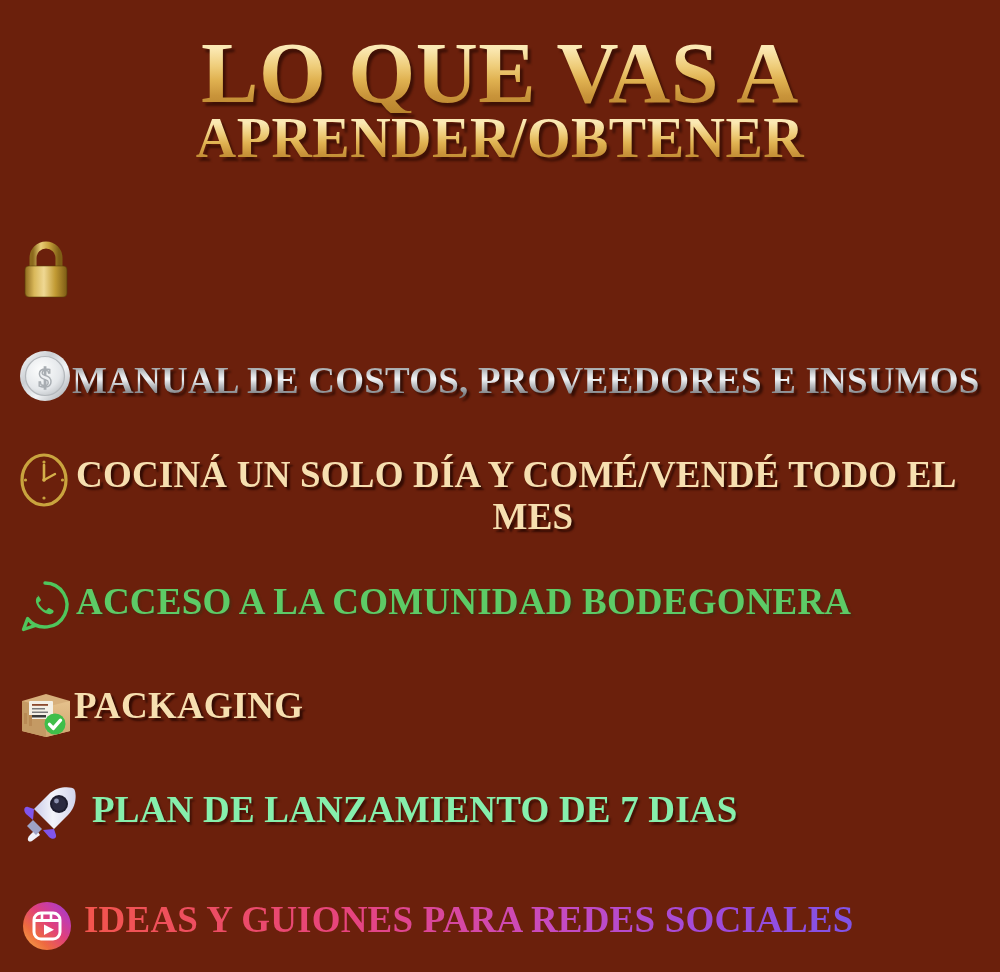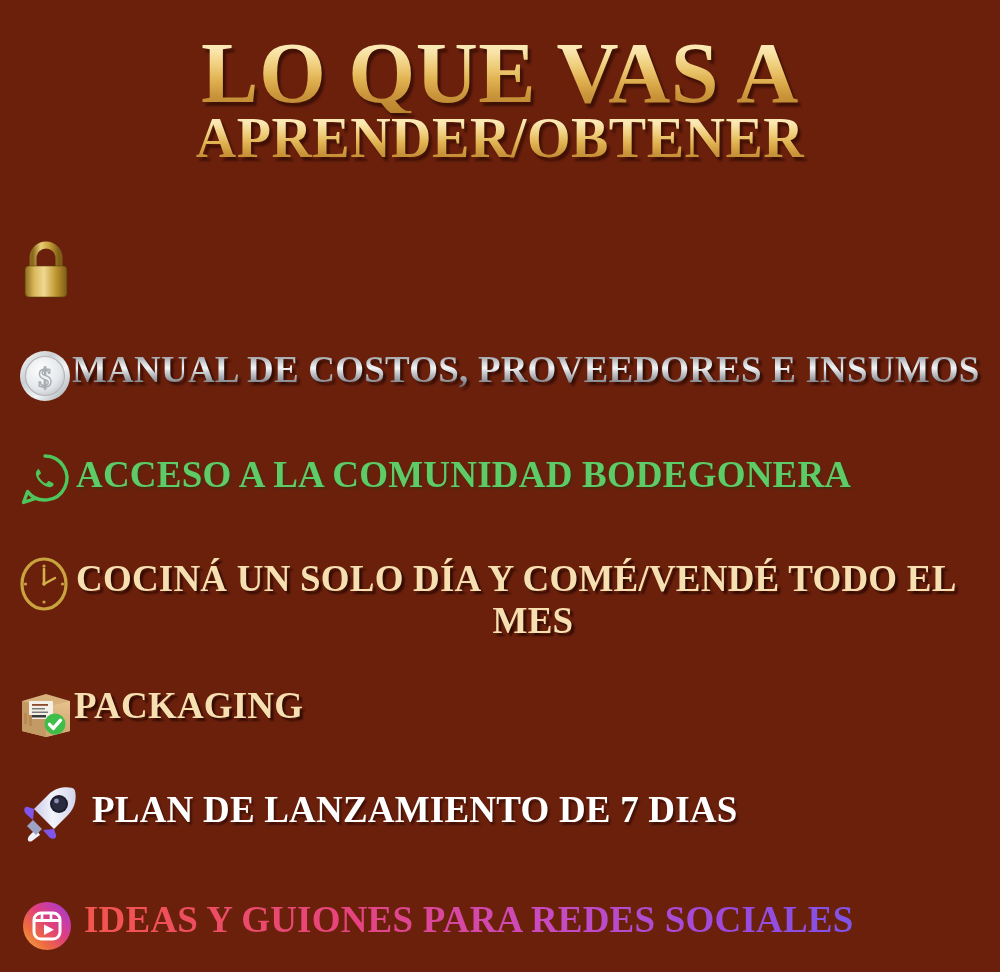--- a/index.html
+++ b/index.html
@@ -135,24 +135,25 @@
         #D7DADD 38%,
         #F2F4F6 48%,
         #C3C6CA 60%,
         #85888C 80%,
         #5B5E62 100%);
     -webkit-background-clip:text;
     background-clip:text;
     color:transparent;
     -webkit-text-fill-color:transparent;
     filter:drop-shadow(3px 3px 1px rgba(30,5,2,0.7));
+    margin-top:11px;
   }
 
   .txt-green  { color:#5DCB66; text-shadow:2px 2px 2px rgba(25,60,25,0.35); }
-  .txt-purple { color:#ffffff; text-shadow:2px 3px 2px rgba(35,6,2,0.6); }
+  .txt-purple { color:#86efac; text-shadow:2px 3px 2px rgba(35,6,2,0.6); }
 
   
   .txt-insta {
     background-image:linear-gradient(
         to right,
         #F4564C 0%,
         #EE4F5E 12%,
         #E7447E 30%,
         #C84BC0 52%,
         #9B4BDD 72%,
@@ -238,49 +239,49 @@
             </radialGradient>
           </defs>
           <circle cx="27" cy="27" r="25" fill="url(#gCoinOuter)"></circle>
           <circle cx="27" cy="27" r="19.5" fill="url(#gCoinInner)" stroke="#B4B8BC" stroke-width="1.2"></circle>
           <text x="27" y="38" text-anchor="middle" font-family="Liberation Serif, serif" font-size="27" font-weight="bold" fill="#EFF1F3" stroke="#A8ADB2" stroke-width="1.4">$</text>
         </svg>
       </span>
       <span class="feature-text txt-silver pad-text-tight">MANUAL DE COSTOS, PROVEEDORES E INSUMOS</span>
     </li>
 
-    <li class="feature-row row-whatsapp">
-      <span class="feature-icon ico-whatsapp">
-        <svg class="icon-svg" viewBox="0 0 54 56">
-          <path d="M27 4 A22 22 0 1 1 9.6 39.6 L5.5 50.5 L16.8 46.7" fill="none" stroke="#4FC65C" stroke-width="3.4" stroke-linejoin="round" stroke-linecap="round"></path>
-          <path d="M20.5 17.5 c-1.2 0.2 -2.4 1.6 -2.6 3.4 c-0.3 2.6 1.3 6.4 4.6 9.7
-                   c3.3 3.3 7.1 4.9 9.7 4.6 c1.8 -0.2 3.2 -1.4 3.4 -2.6
-                   c0.1 -0.7 -0.2 -1.1 -0.8 -1.5 l-3.3 -1.9 c-0.6 -0.3 -1.1 -0.2 -1.5 0.3
-                   l-1.3 1.6 c-0.3 0.4 -0.8 0.5 -1.3 0.2 c-1.3 -0.7 -2.6 -1.7 -3.8 -2.9
-                   c-1.2 -1.2 -2.2 -2.5 -2.9 -3.8 c-0.3 -0.5 -0.2 -1 0.2 -1.3 l1.6 -1.3
-                   c0.5 -0.4 0.6 -0.9 0.3 -1.5 l-1.9 -3.3 c-0.4 -0.6 -0.8 -0.9 -1.5 -0.8 z" fill="#4FC65C"></path>
-        </svg>
-      </span>
-      <span class="feature-text txt-green pad-text-std">ACCESO A LA COMUNIDAD BODEGONERA</span>
-    </li>
-
     <li class="feature-row row-cocina">
       <span class="feature-icon ico-clock">
         <svg class="icon-svg" viewBox="0 0 54 58">
           <ellipse cx="26" cy="28" rx="22" ry="25" fill="none" stroke="#C9A43E" stroke-width="3.2"></ellipse>
           <circle cx="26" cy="10" r="1.6" fill="#C9A43E"></circle>
           <circle cx="26" cy="46" r="1.6" fill="#C9A43E"></circle>
           <circle cx="7.5" cy="28" r="1.6" fill="#C9A43E"></circle>
           <circle cx="44.5" cy="28" r="1.6" fill="#C9A43E"></circle>
           <line x1="26" y1="28" x2="26" y2="13" stroke="#D4B04A" stroke-width="2.6" stroke-linecap="round"></line>
           <line x1="26" y1="28" x2="37" y2="22" stroke="#D4B04A" stroke-width="2.4" stroke-linecap="round"></line>
           <circle cx="26" cy="28" r="1.8" fill="#D4B04A"></circle>
         </svg>
       </span>
       <span class="feature-text txt-cream pad-text-std"><span>COCINÁ UN SOLO DÍA Y COMÉ/VENDÉ TODO EL</span><span class="wrap-center">MES</span></span>
+    </li>
+
+    <li class="feature-row row-whatsapp">
+      <span class="feature-icon ico-whatsapp">
+        <svg class="icon-svg" viewBox="0 0 54 56">
+          <path d="M27 4 A22 22 0 1 1 9.6 39.6 L5.5 50.5 L16.8 46.7" fill="none" stroke="#4FC65C" stroke-width="3.4" stroke-linejoin="round" stroke-linecap="round"></path>
+          <path d="M20.5 17.5 c-1.2 0.2 -2.4 1.6 -2.6 3.4 c-0.3 2.6 1.3 6.4 4.6 9.7
+                   c3.3 3.3 7.1 4.9 9.7 4.6 c1.8 -0.2 3.2 -1.4 3.4 -2.6
+                   c0.1 -0.7 -0.2 -1.1 -0.8 -1.5 l-3.3 -1.9 c-0.6 -0.3 -1.1 -0.2 -1.5 0.3
+                   l-1.3 1.6 c-0.3 0.4 -0.8 0.5 -1.3 0.2 c-1.3 -0.7 -2.6 -1.7 -3.8 -2.9
+                   c-1.2 -1.2 -2.2 -2.5 -2.9 -3.8 c-0.3 -0.5 -0.2 -1 0.2 -1.3 l1.6 -1.3
+                   c0.5 -0.4 0.6 -0.9 0.3 -1.5 l-1.9 -3.3 c-0.4 -0.6 -0.8 -0.9 -1.5 -0.8 z" fill="#4FC65C"></path>
+        </svg>
+      </span>
+      <span class="feature-text txt-green pad-text-std">ACCESO A LA COMUNIDAD BODEGONERA</span>
     </li>
 
     <li class="feature-row row-packaging">
       <span class="feature-icon ico-package">
         <svg class="icon-svg" viewBox="0 0 56 52">
           <defs>
             <linearGradient id="gBoxFront" x1="0" y1="0" x2="0" y2="1">
               <stop offset="0%" stop-color="#E5C18C"></stop>
               <stop offset="100%" stop-color="#CFA670"></stop>
             </linearGradient>

